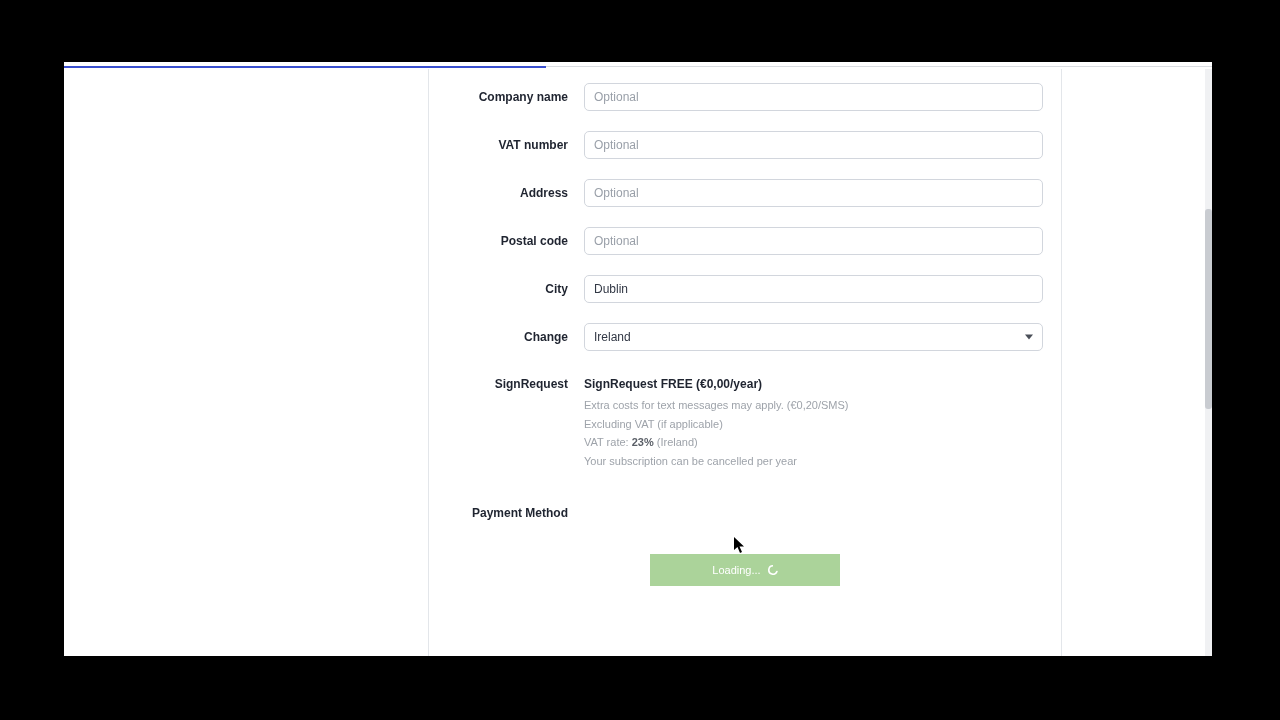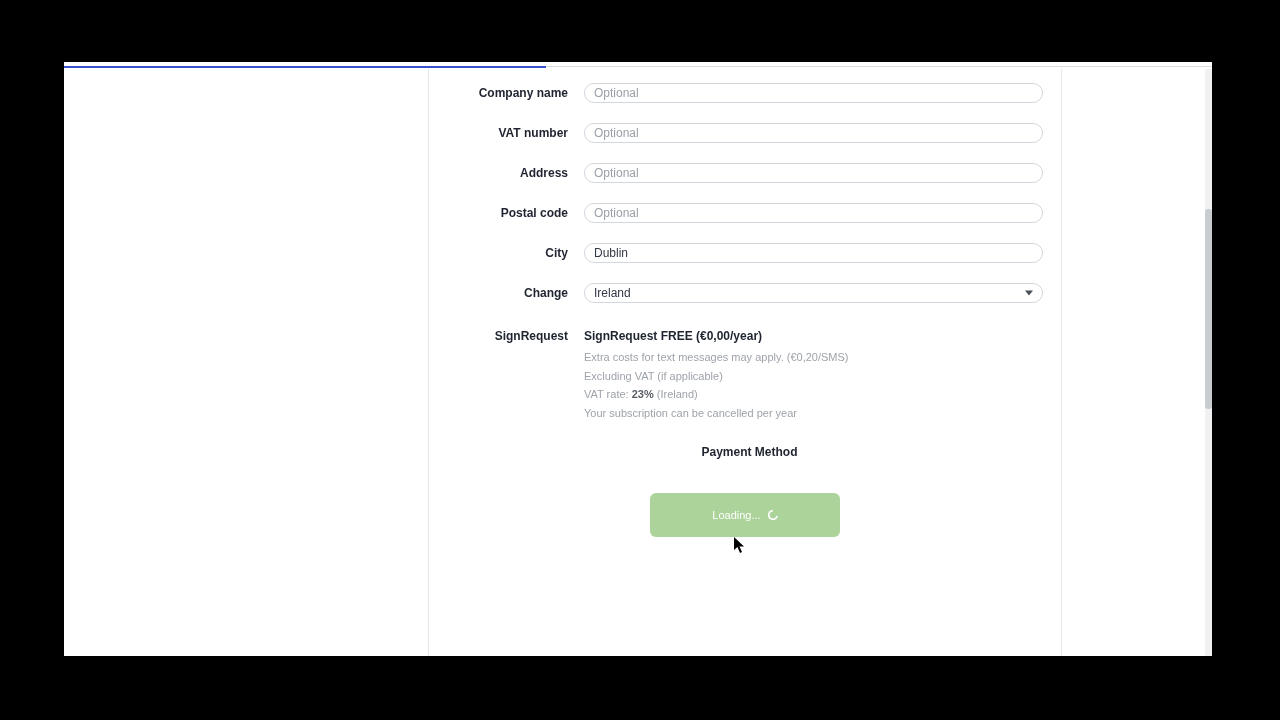--- a/index.html
+++ b/index.html
@@ -48,23 +48,23 @@
     width: 155px;
     min-width: 155px;
     text-align: right;
     font-size: 12px;
     font-weight: 700;
     color: #1f2430;
     padding-right: 16px;
   }
   .form-input, .form-select {
     flex: 1;
-    height: 20px;
+    height: 28px;
     border: 1px solid #d2d6dd;
-    border-radius: 10px;
+    border-radius: 5px;
     padding: 0 9px;
     font-size: 12px;
     color: #323845;
     background: #fff;
     outline: none;
   }
   .form-input::placeholder { color: #9aa0a9; }
   .form-select-wrap {
     position: relative;
     flex: 1;
@@ -105,22 +105,21 @@
   }
   .info-body { flex: 1; font-size: 12px; }
   .sub-title { font-weight: 700; color: #1f2430; margin-bottom: 6px; }
   .sub-note { color: #9ea3aa; font-size: 11px; line-height: 1.5; margin-bottom: 2px; }
   .sub-note .strong { color: #5a5f67; font-weight: 700; }
 
   .payment-row {
     display: flex;
     align-items: flex-start;
     padding: 0 18px 0 0;
-    margin-top: 22px;
-    justify-content: center;
+    margin-top: 35px;
   }
   .payment-label {
     width: 155px; min-width:155px; text-align: right;
     font-size: 12px; font-weight: 700; color: #1f2430; padding-right: 16px;
   }
   .payment-body {
     flex: 1;
     display: flex;
     align-items: flex-start;
     justify-content: space-between;
@@ -142,27 +141,27 @@
     border-radius: 2px;
     cursor: pointer;
   }
 
   .sepa-cell { width: 130px; text-align: right; padding-top: 6px; }
 
   .loading-btn {
     display: block;
     margin: 34px auto 0 auto;
     width: 190px;
-    height: 44px;
+    height: 32px;
     background: #abd39a;
     color: #fff;
     font-size: 11px;
     text-align: center;
     line-height: 28px;
-    border-radius: 6px;
+    border-radius: 0;
     border: none;
     cursor: pointer;
     position: relative;
   }
   .spinner {
     display: inline-block;
     width: 10px; height: 10px;
     margin-left: 4px;
     vertical-align: -1px;
   }

